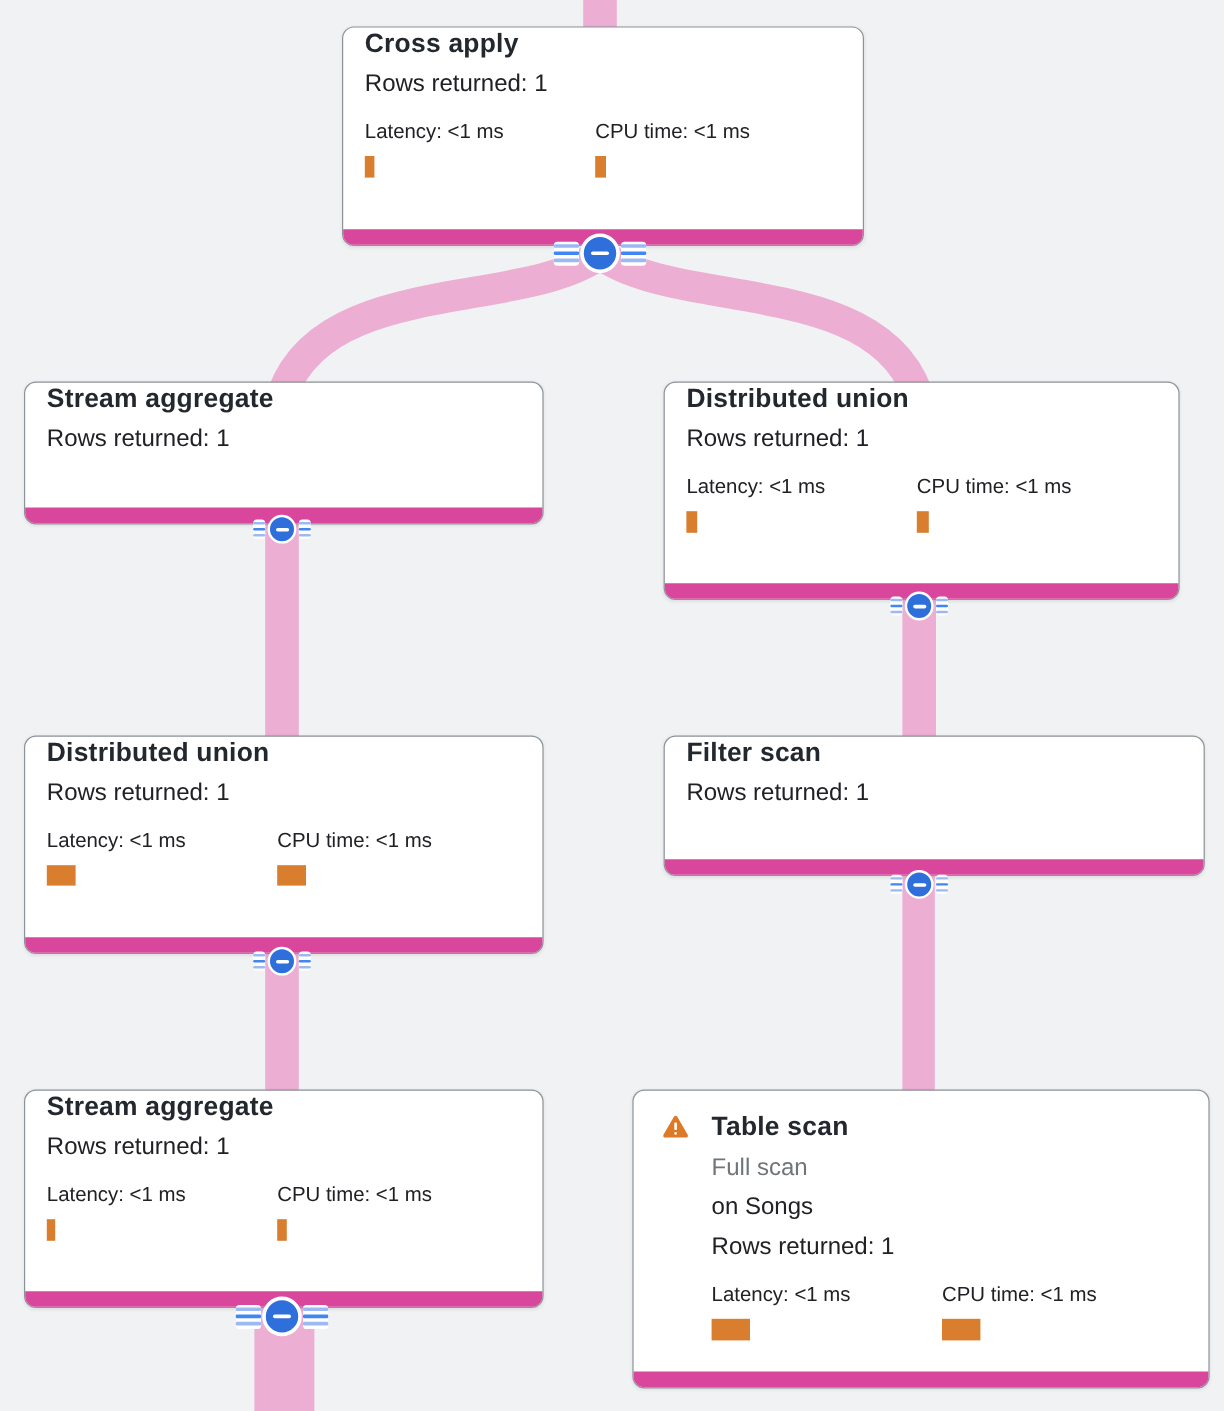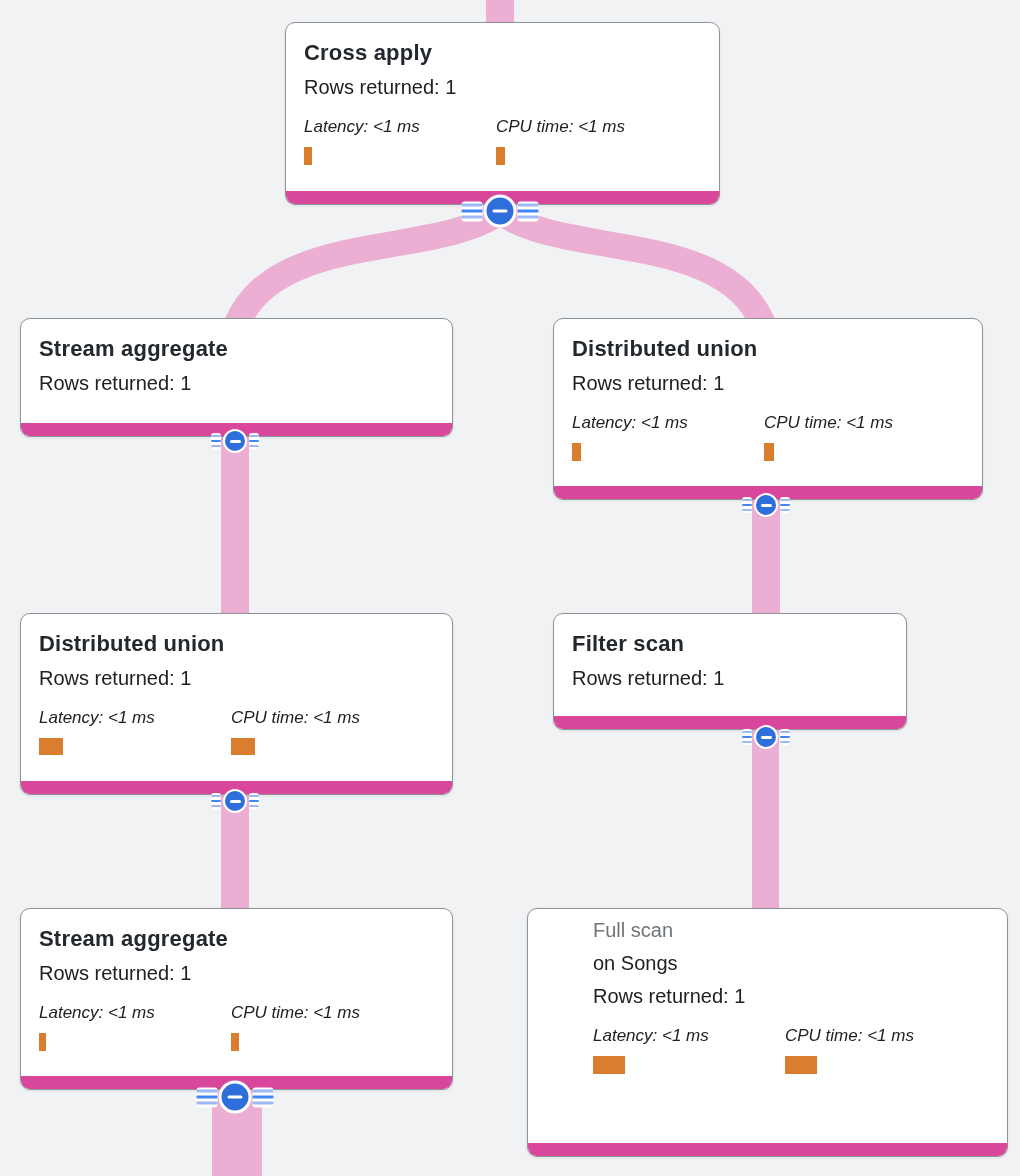--- a/index.html
+++ b/index.html
@@ -30,27 +30,26 @@
   .footer-bar {
     position:absolute; left:0; right:0; bottom:0;
     height:13px;
     background:#d8479c;
     border-radius:0 0 9px 9px;
   }
   .card-title {
     font-size:22px;
     font-weight:600;
     color:#23272e;
-    margin-top:17px;
     letter-spacing:.2px;
   }
   .line  { font-size:20px; color:#202124; margin-top:10px; }
   .line.muted { color:#70757a; }
   .metrics { display:flex; margin-top:18px; }
-  .metric  { width:192px;font-style:italic; }
+  .metric  { width:192px; }
   .metric-label { font-size:17px; color:#202124; }
   .bar { margin-top:10px; background:#d97d2e; }
 
   
   .card.with-icon { padding-left:24px; }
   .title-row { display:flex; align-items:center; gap:19px; margin-top:17px; }
   .title-row .card-title { margin-top:0; }
   .indent { margin-left:41px; }
 
   
@@ -151,21 +150,21 @@
         <div class="bar" style="width:24px; height:17px;"></div>
       </div>
       <div class="metric">
         <div class="metric-label">CPU time: &lt;1 ms</div>
         <div class="bar" style="width:24px; height:17px;"></div>
       </div>
     </div>
     <div class="footer-bar"></div>
   </div>
 
-  <div class="card" style="left:553px; top:613px; width:354px; height:117px;">
+  <div class="card" style="left:553px; top:613px; width:451px; height:117px;">
     <div class="card-title">Filter scan</div>
     <div class="line">Rows returned: 1</div>
     <div class="footer-bar"></div>
   </div>
 
   <div class="card" style="left:20px; top:908px; width:433px; height:182px;">
     <div class="card-title">Stream aggregate</div>
     <div class="line">Rows returned: 1</div>
     <div class="metrics">
       <div class="metric">
@@ -174,20 +173,30 @@
       </div>
       <div class="metric">
         <div class="metric-label">CPU time: &lt;1 ms</div>
         <div class="bar" style="width:8px; height:18px;"></div>
       </div>
     </div>
     <div class="footer-bar"></div>
   </div>
 
   <div class="card with-icon" style="left:527px; top:908px; width:481px; height:249px;">
+    <div class="title-row">
+      <span style="display:inline-flex;">
+        <svg width="22" height="20" viewBox="0 0 24 22">
+          <path d="M10.6 1.6 L0.9 18.4 a1.6 1.6 0 0 0 1.4 2.4 h19.4 a1.6 1.6 0 0 0 1.4-2.4 L13.4 1.6 a1.6 1.6 0 0 0-2.8 0 Z" fill="#dd7a27"></path>
+          <rect x="10.8" y="7" width="2.4" height="7" rx="1" fill="#ffffff"></rect>
+          <rect x="10.8" y="15.8" width="2.4" height="2.5" rx="1.2" fill="#ffffff"></rect>
+        </svg>
+      </span>
+      <div class="card-title">Table scan</div>
+    </div>
     <div class="line indent muted">Full scan</div>
     <div class="line indent">on Songs</div>
     <div class="line indent">Rows returned: 1</div>
     <div class="metrics indent">
       <div class="metric">
         <div class="metric-label">Latency: &lt;1 ms</div>
         <div class="bar" style="width:32px; height:18px;"></div>
       </div>
       <div class="metric">
         <div class="metric-label">CPU time: &lt;1 ms</div>

